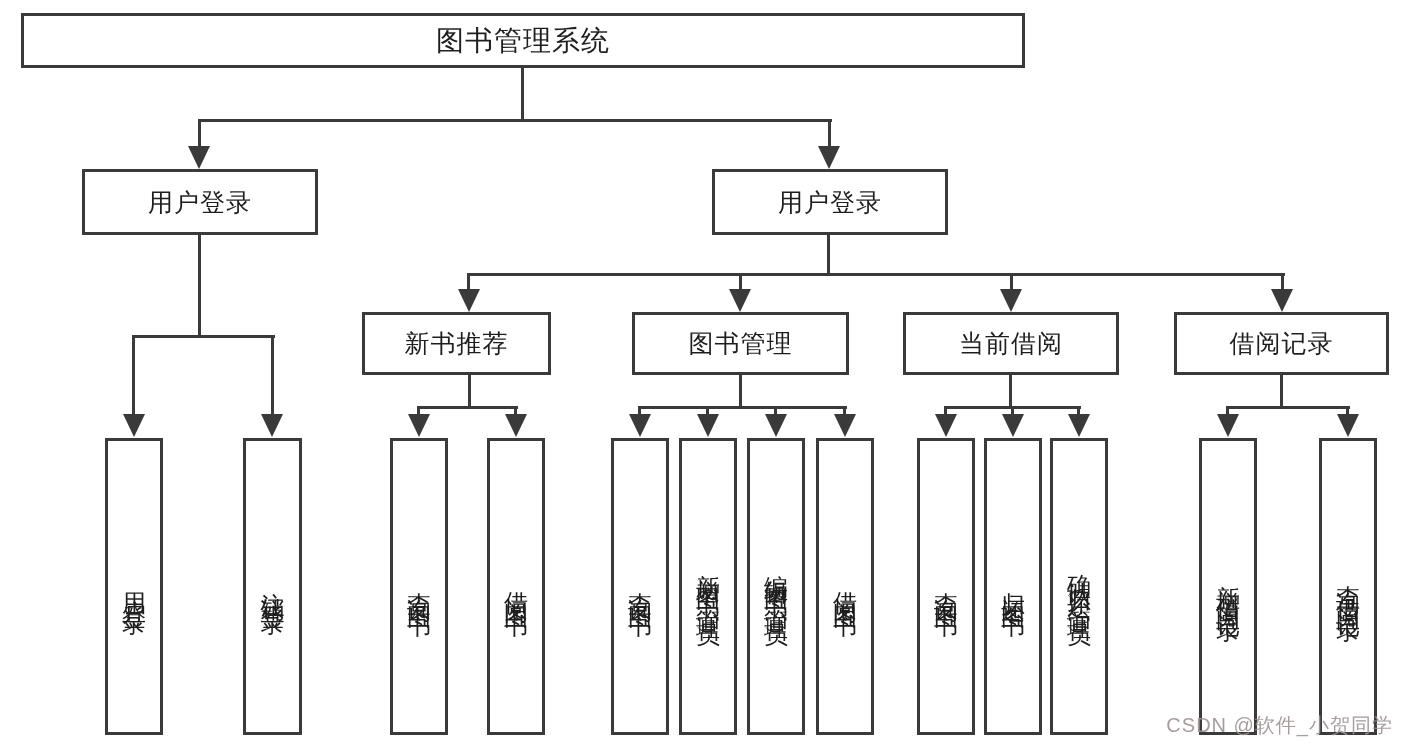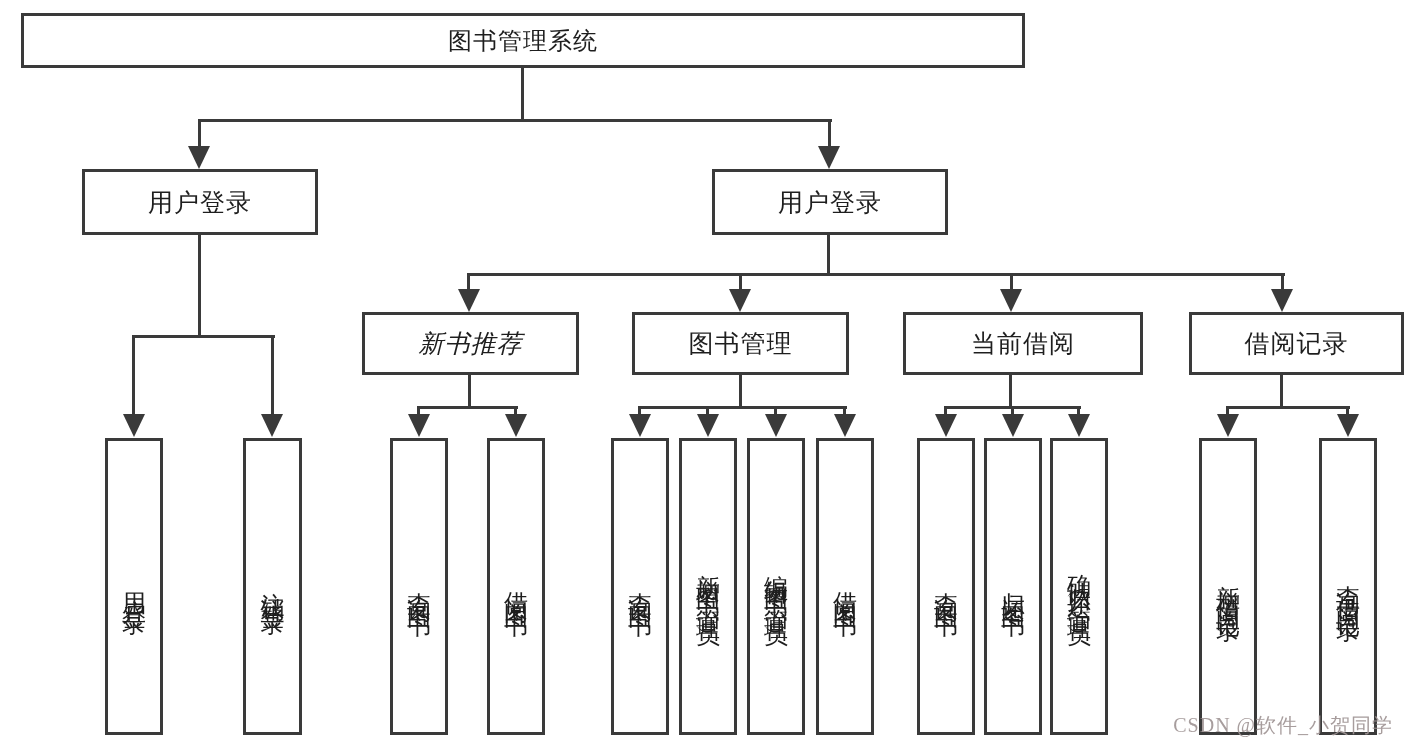--- a/index.html
+++ b/index.html
@@ -28,21 +28,20 @@
   .ln{position:absolute;background:var(--line);}
   .ar{
     position:absolute;width:0;height:0;
     border-left:11px solid transparent;border-right:11px solid transparent;
     border-top:23px solid var(--line);
   }
   .watermark{
     position:absolute;right:12px;top:712px;
     font-size:20px;color:var(--wm);opacity:.92;white-space:nowrap;
     letter-spacing:1px;
-    font-family:Liberation Serif, serif;
   }
 </style>
 </head>
 <body>
 
 <div class="stage">
 
   <div class="ln" style="left:521px;top:68px;width:3px;height:54px;"></div>
   <div class="ln" style="left:198px;top:119px;width:634px;height:3px;"></div>
   <div class="ln" style="left:198px;top:119px;width:3px;height:30px;"></div>
@@ -96,40 +95,40 @@
   <div class="ar" style="left:1068px;top:414px;"></div>
 
   <div class="ln" style="left:1280px;top:375px;width:3px;height:34px;"></div>
   <div class="ln" style="left:1226px;top:406px;width:124px;height:3px;"></div>
   <div class="ln" style="left:1226px;top:406px;width:3px;height:12px;"></div>
   <div class="ln" style="left:1346px;top:406px;width:3px;height:12px;"></div>
   <div class="ar" style="left:1217px;top:414px;"></div>
   <div class="ar" style="left:1337px;top:414px;"></div>
 
   <div class="node" style="left:21px;top:13px;width:1004px;height:55px;">
-    <span class="lbl" style="font-size:24px;">图书管理系统</span>
+    <span class="lbl" style="font-size:28px;">图书管理系统</span>
   </div>
 
   <div class="node" style="left:82px;top:169px;width:236px;height:66px;">
     <span class="lbl">用户登录</span>
   </div>
   <div class="node" style="left:712px;top:169px;width:236px;height:66px;">
     <span class="lbl">用户登录</span>
   </div>
 
-  <div class="node" style="left:362px;top:312px;width:217px;height:63px;font-style:italic;">
+  <div class="node" style="left:362px;top:312px;width:189px;height:63px;">
     <span class="lbl">新书推荐</span>
   </div>
   <div class="node" style="left:632px;top:312px;width:217px;height:63px;">
     <span class="lbl">图书管理</span>
   </div>
-  <div class="node" style="left:903px;top:312px;width:240px;height:63px;text-align:right;">
+  <div class="node" style="left:903px;top:312px;width:216px;height:63px;text-align:right;">
     <span class="lbl">当前借阅</span>
   </div>
-  <div class="node" style="left:1174px;top:312px;width:215px;height:63px;margin-left:15px;">
+  <div class="node" style="left:1174px;top:312px;width:215px;height:63px;">
     <span class="lbl">借阅记录</span>
   </div>
 
   <div class="node leaf" style="left:105px;top:438px;width:58px;height:297px;">
     <span class="lbl">用户登录</span>
   </div>
   <div class="node leaf" style="left:243px;top:438px;width:59px;height:297px;">
     <span class="lbl">注销登录</span>
   </div>
 

